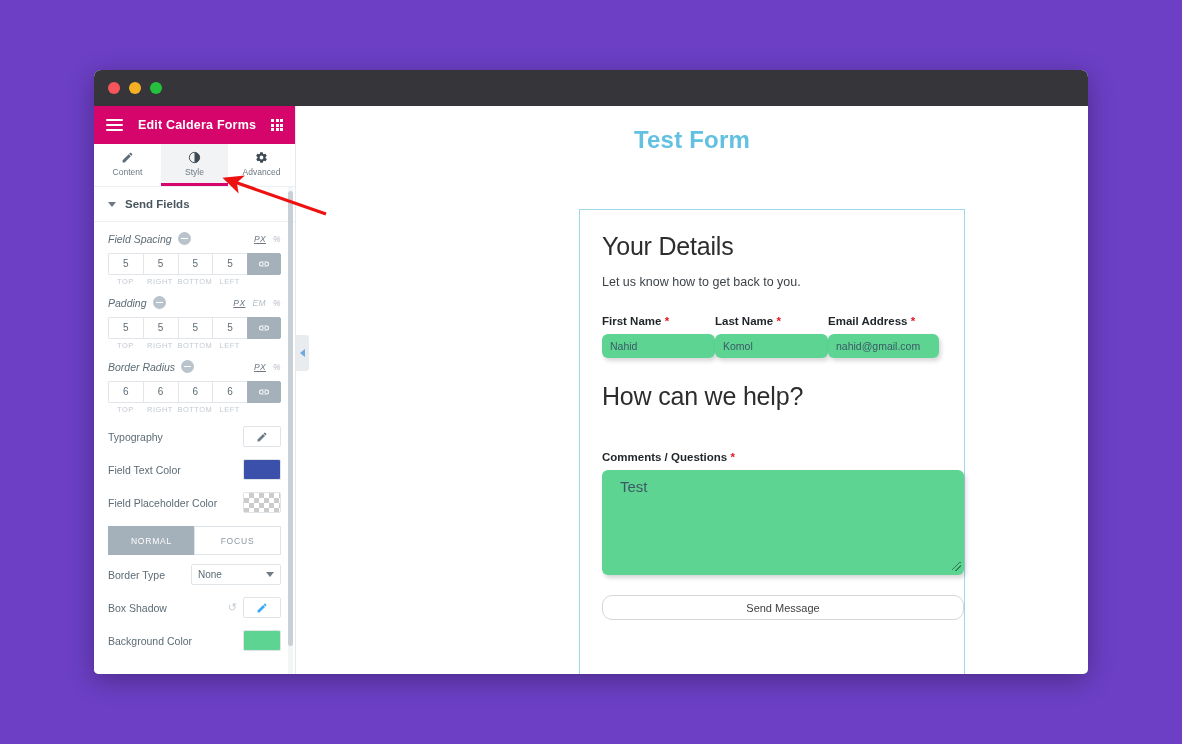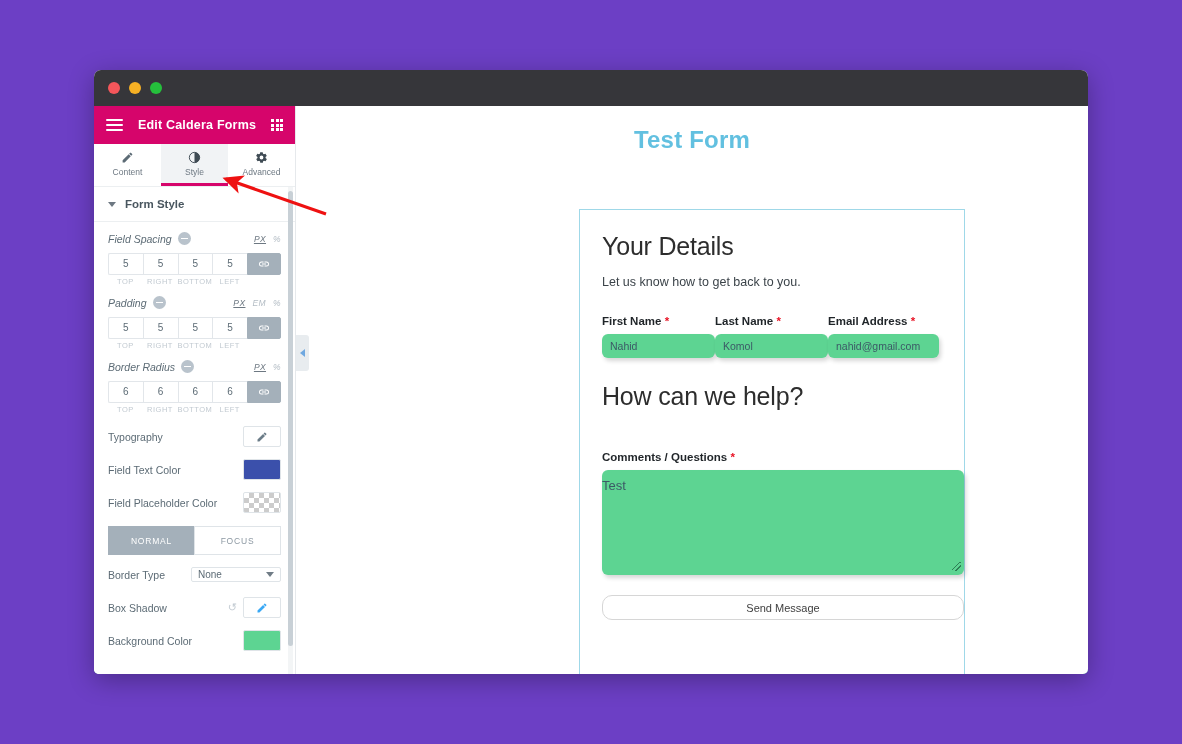--- a/index.html
+++ b/index.html
@@ -115,21 +115,21 @@
   }
   .segmented { display: flex; margin: 7px 14px 3px 14px; height: 29px; border-radius: 8px; }
   .seg {
     flex: 1; display: flex; align-items: center; justify-content: center;
     font-size: 8.5px; letter-spacing: .8px; cursor: pointer;
     border: 1px solid #dfe4e8; color: #8c98a2; background: #fff;
   }
   .seg:first-child { border-right: none; }
   .seg.active { background: #a4b0ba; color: #fff; border-color: #a4b0ba; }
   .select {
-    width: 90px; height: 15px; border: 1px solid #dfe4e8; border-radius: 2px; background: #fff;
+    width: 90px; height: 21px; border: 1px solid #dfe4e8; border-radius: 2px; background: #fff;
     display: flex; align-items: center; justify-content: space-between; padding: 0 6px;
     font-size: 10px; color: #5c6b75; cursor: pointer;
   }
   .sel-caret { width:0;height:0;border-left:4px solid transparent;border-right:4px solid transparent;border-top:5px solid #707c86; }
   .reset-ico { font-size: 11px; color: #c3cbd2; margin-right: 6px; }
 
   .panel-scrollbar {
     position: absolute; right: 2px; top: 0; width: 5px; height: 100%;
     background: #f3f5f6;
   }
@@ -177,21 +177,21 @@
     height: 24px; background: #5dd492; border: none; border-radius: 6px;
     font-size: 10.5px; color: #3c5a66; padding: 0 8px; line-height: 24px;
     box-shadow: 2px 3px 4px rgba(0,0,0,.16);
     font-family: "Liberation Sans", sans-serif;
   }
   .form-h2 { font-size: 25px; color: #2d2d2d; font-weight: normal; margin-top: 24px; letter-spacing: -.2px; }
   .form-sub2 { font-size: 12.5px; color: #3b4349; margin-top: 14px; }
   .c-label { font-size: 11.5px; font-weight: bold; color: #1f2428; margin-top: 40px; margin-bottom: 7px; }
   .f-textarea {
     width: 362px; height: 105px; background: #5dd492; border: none; border-radius: 6px;
-    font-size: 13px; color: #3c5a66; padding: 8px 0; resize: none;
+    font-size: 15px; color: #3c5a66; padding: 8px 18px; resize: none;
     box-shadow: 2px 3px 4px rgba(0,0,0,.16);
     font-family: "Liberation Sans", sans-serif; position: relative;
   }
   .ta-wrap { position: relative; width: 362px; }
   .ta-grip {
     position: absolute; right: 3px; bottom: 4px; width: 9px; height: 9px;
     background:
       linear-gradient(135deg, transparent 0 42%, #2e7f56 42% 50%, transparent 50% 66%, #2e7f56 66% 74%, transparent 74%);
     pointer-events: none;
   }
@@ -261,21 +261,21 @@
               <path d="M19.4 13c0-.3.1-.6.1-1s0-.7-.1-1l2.1-1.6c.2-.1.2-.4.1-.6l-2-3.4c-.1-.2-.4-.3-.6-.2l-2.5 1a7.3 7.3 0 0 0-1.7-1l-.4-2.6a.5.5 0 0 0-.5-.4h-4a.5.5 0 0 0-.5.4l-.4 2.6c-.6.3-1.2.6-1.7 1l-2.5-1c-.2-.1-.5 0-.6.2l-2 3.4c-.1.2 0 .5.1.6L4.6 11c0 .3-.1.6-.1 1s0 .7.1 1l-2.1 1.6c-.2.1-.2.4-.1.6l2 3.4c.1.2.4.3.6.2l2.5-1c.5.4 1.1.8 1.7 1l.4 2.6c0 .3.2.4.5.4h4c.2 0 .5-.2.5-.4l.4-2.6c.6-.3 1.2-.6 1.7-1l2.5 1c.2.1.5 0 .6-.2l2-3.4c.1-.2.1-.5-.1-.6L19.4 13zM12 15.5A3.5 3.5 0 1 1 15.5 12 3.5 3.5 0 0 1 12 15.5z" fill="#3f4b54"></path>
             </svg>
             <span>Advanced</span>
           </div>
         </div>
 
         <div class="panel-scroll">
 
           <div class="section-head">
             <span class="caret-down"></span>
-            <span>Form Style</span>
+            <span>Send Fields</span>
           </div>
 
           <div class="ctrl">
             <div class="ctrl-row">
               <span class="ctrl-label">
                 <span>Field Spacing</span>
                 <span class="minus-badge">
                     <i></i>
                   </span>
               </span>

